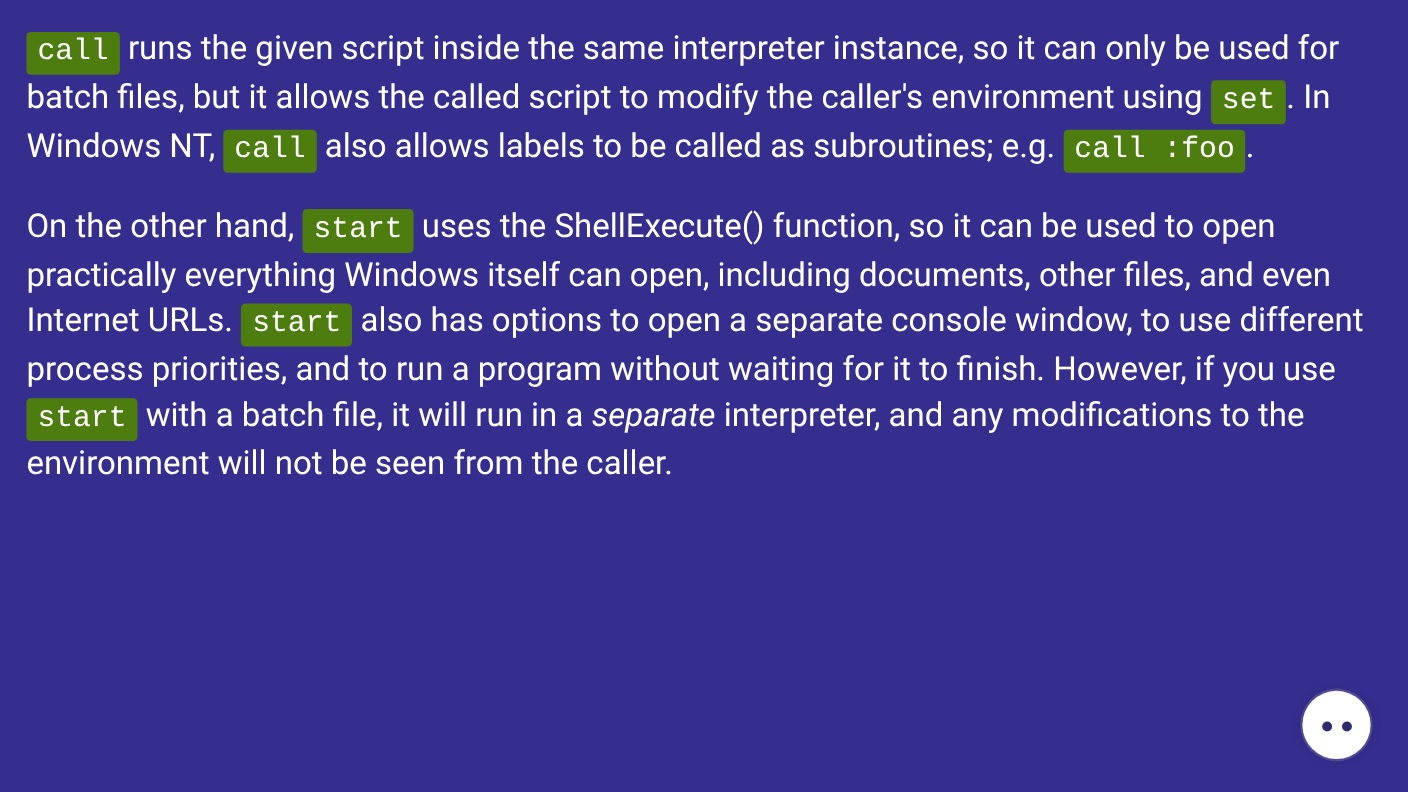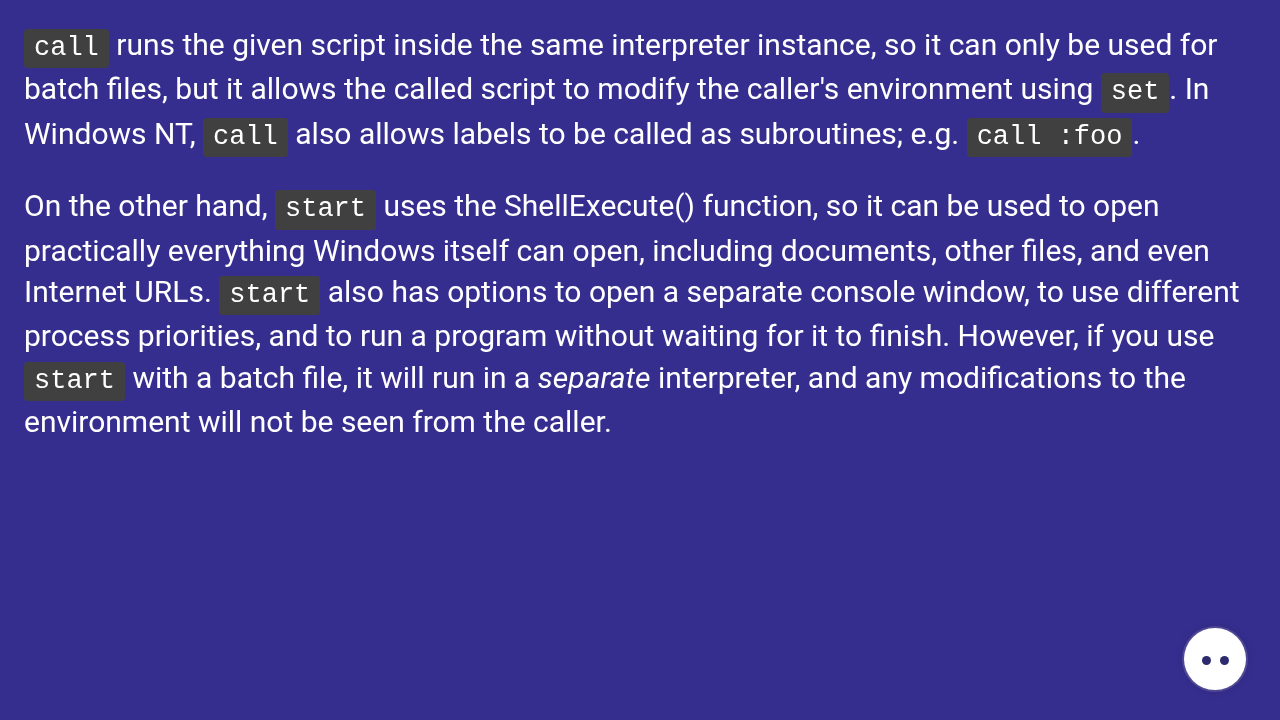--- a/index.html
+++ b/index.html
@@ -17,21 +17,21 @@
     font-size: 30px;
     line-height: 1.38;
     font-weight: 400;
     letter-spacing: 0px;
   }
   .para {
     margin-bottom: 28px;
   }
   code.inline {
     font-family: "SFMono-Regular", Consolas, "Liberation Mono", Menlo, monospace;
-    background: #404040;
+    background: #4d7c0f;
     color: #ffffff;
     border-radius: 4px;
     padding: 3px 10px 4px 10px;
     font-size: 27px;
     display: inline-block;
     line-height: 1.2;
   }
   em { font-style: italic; }
   .avatar {
     position: absolute;

